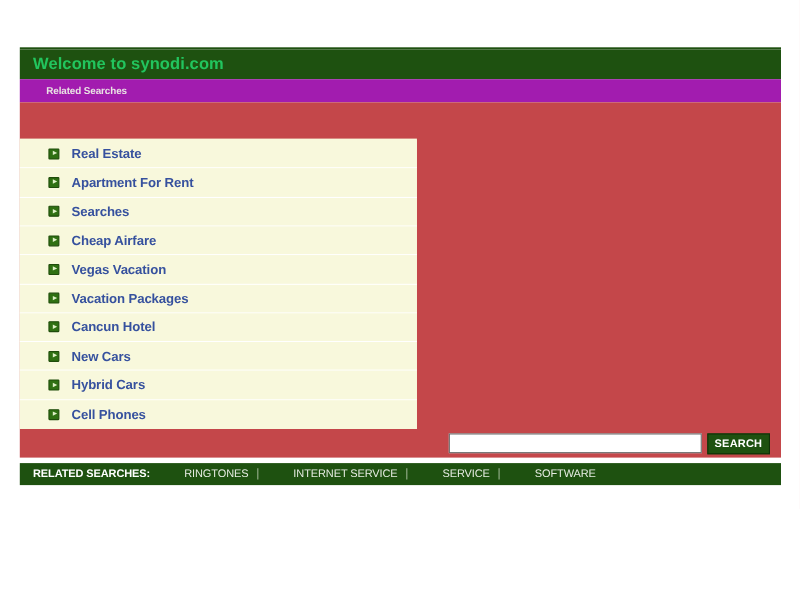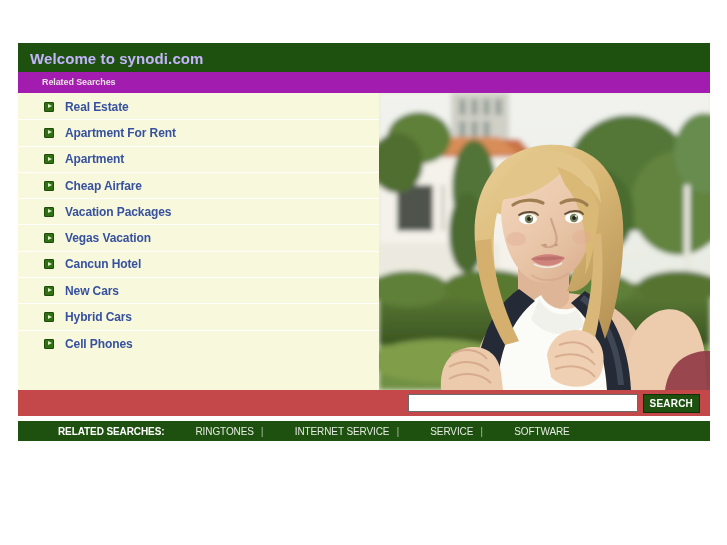--- a/index.html
+++ b/index.html
@@ -38,21 +38,21 @@
     left: 18px;
     top: 45px;
     width: 692px;
     height: 396px;
   }
 
   
   .site-header {
     height: 27px;
     background: #1e5110;
-    color: #c4b5fd;
+    color: #22c55e;
     font-size: 15px;
     font-weight: bold;
     line-height: 27px;
     padding-left: 12px;
     box-sizing: border-box;
     letter-spacing: 0.1px;
     white-space: nowrap;
   }
 
   
@@ -73,20 +73,21 @@
     white-space: nowrap;
   }
 
   
   .body-row {
     height: 297px;
     background: #c4474a;
     display: flex;
     box-sizing: border-box;
     position: relative;
+    align-items: flex-end;
   }
 
   .links-panel {
     width: 361px;
     background: #f8f8dc;
     box-sizing: border-box;
     padding-top: 1px;
     flex: none;
   }
 
@@ -197,21 +198,20 @@
     box-sizing: border-box;
     padding-left: 12px;
     white-space: nowrap;
   }
   .footer-title {
     font-size: 10px;
     font-weight: bold;
     color: #ffffff;
     letter-spacing: -0.1px;
     margin-right: 7px;
-    margin-left: 28px;
   }
   .footer-link {
     font-size: 10px;
     color: #e6ece2;
     letter-spacing: -0.1px;
     text-decoration: none;
     cursor: pointer;
     margin-left: 24px;
   }
   .footer-sep {
@@ -244,36 +244,36 @@
           <span class="link-text">Real Estate</span>
         </div>
 
         <div class="link-row">
           <span class="bullet-icon"></span>
           <span class="link-text">Apartment For Rent</span>
         </div>
 
         <div class="link-row">
           <span class="bullet-icon"></span>
-          <span class="link-text">Apartment</span>
+          <span class="link-text">Searches</span>
         </div>
 
         <div class="link-row">
           <span class="bullet-icon"></span>
           <span class="link-text">Cheap Airfare</span>
         </div>
 
         <div class="link-row">
           <span class="bullet-icon"></span>
+          <span class="link-text">Vegas Vacation</span>
+        </div>
+
+        <div class="link-row">
+          <span class="bullet-icon"></span>
           <span class="link-text">Vacation Packages</span>
-        </div>
-
-        <div class="link-row">
-          <span class="bullet-icon"></span>
-          <span class="link-text">Vegas Vacation</span>
         </div>
 
         <div class="link-row">
           <span class="bullet-icon"></span>
           <span class="link-text">Cancun Hotel</span>
         </div>
 
         <div class="link-row">
           <span class="bullet-icon"></span>
           <span class="link-text">New Cars</span>

